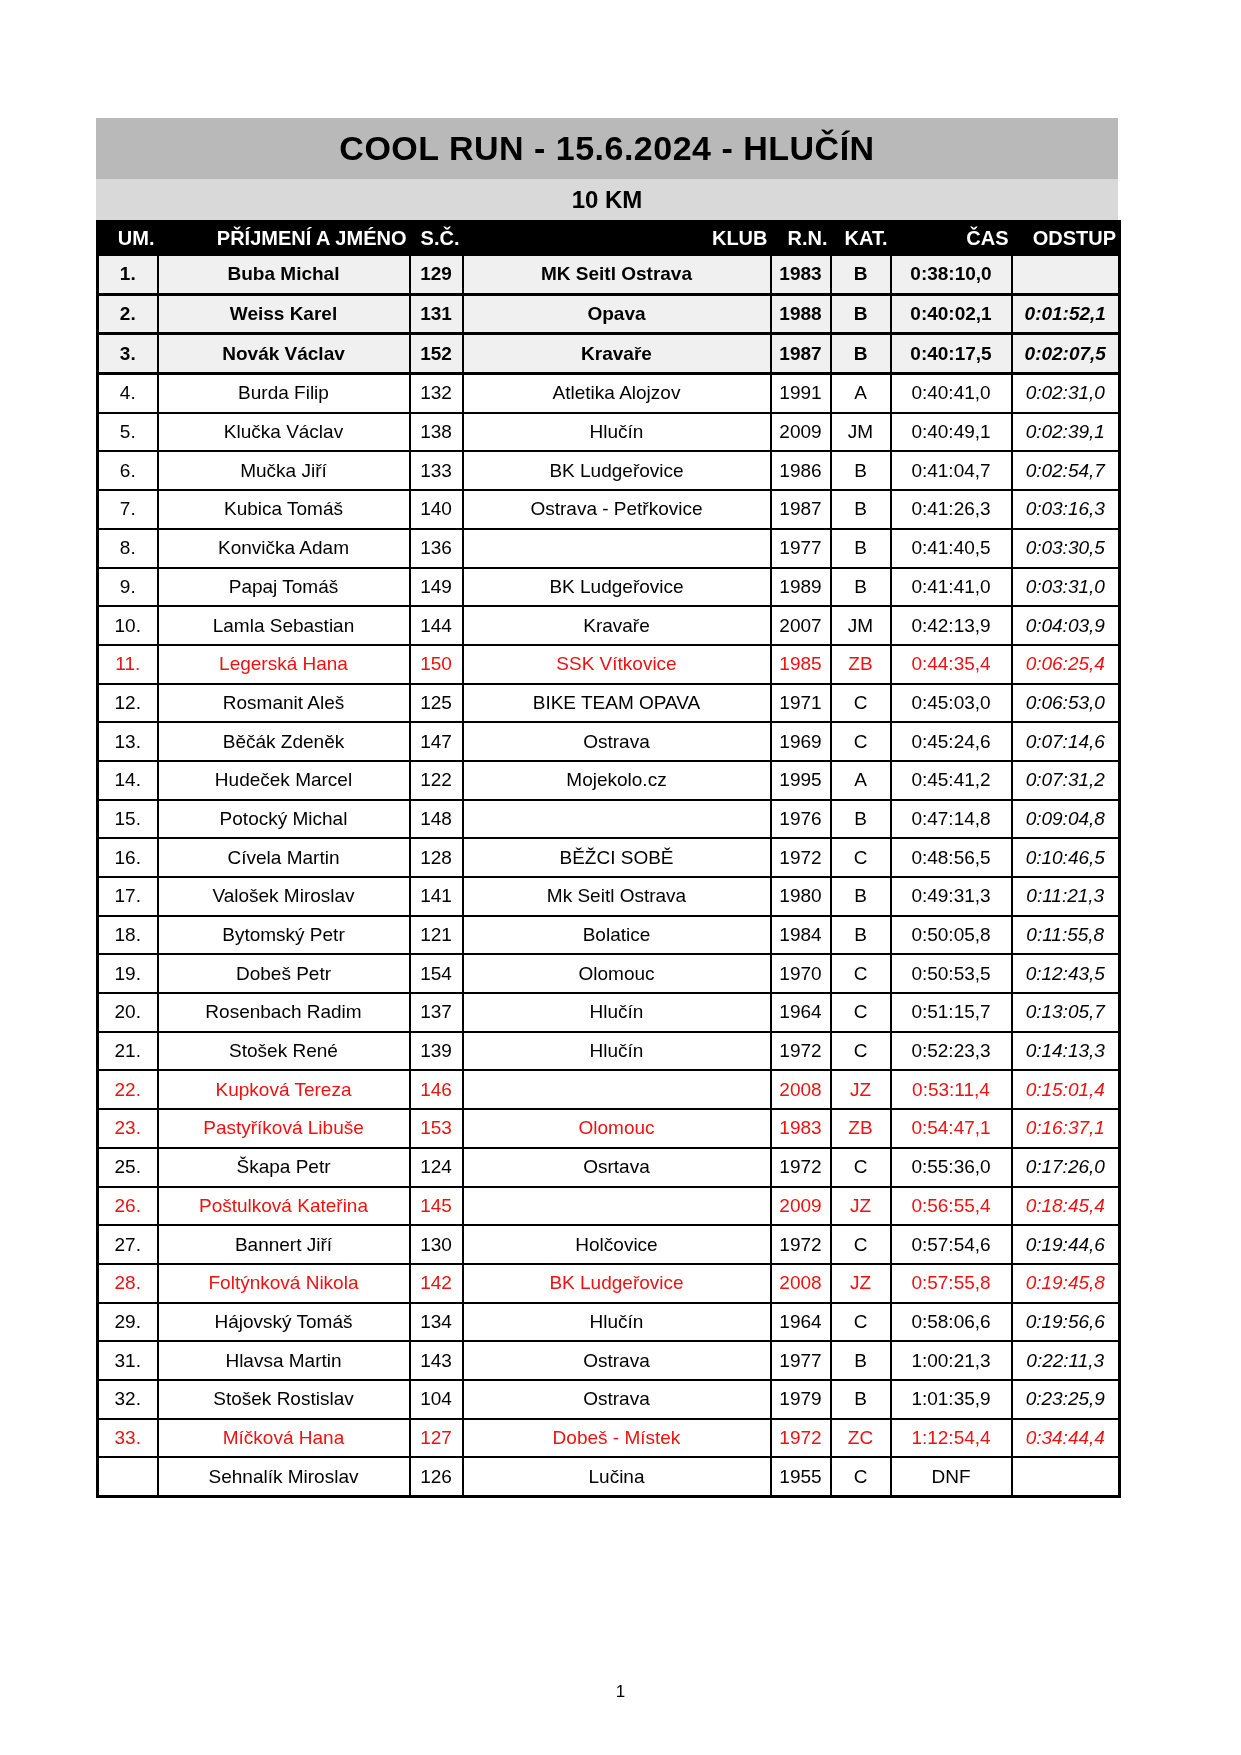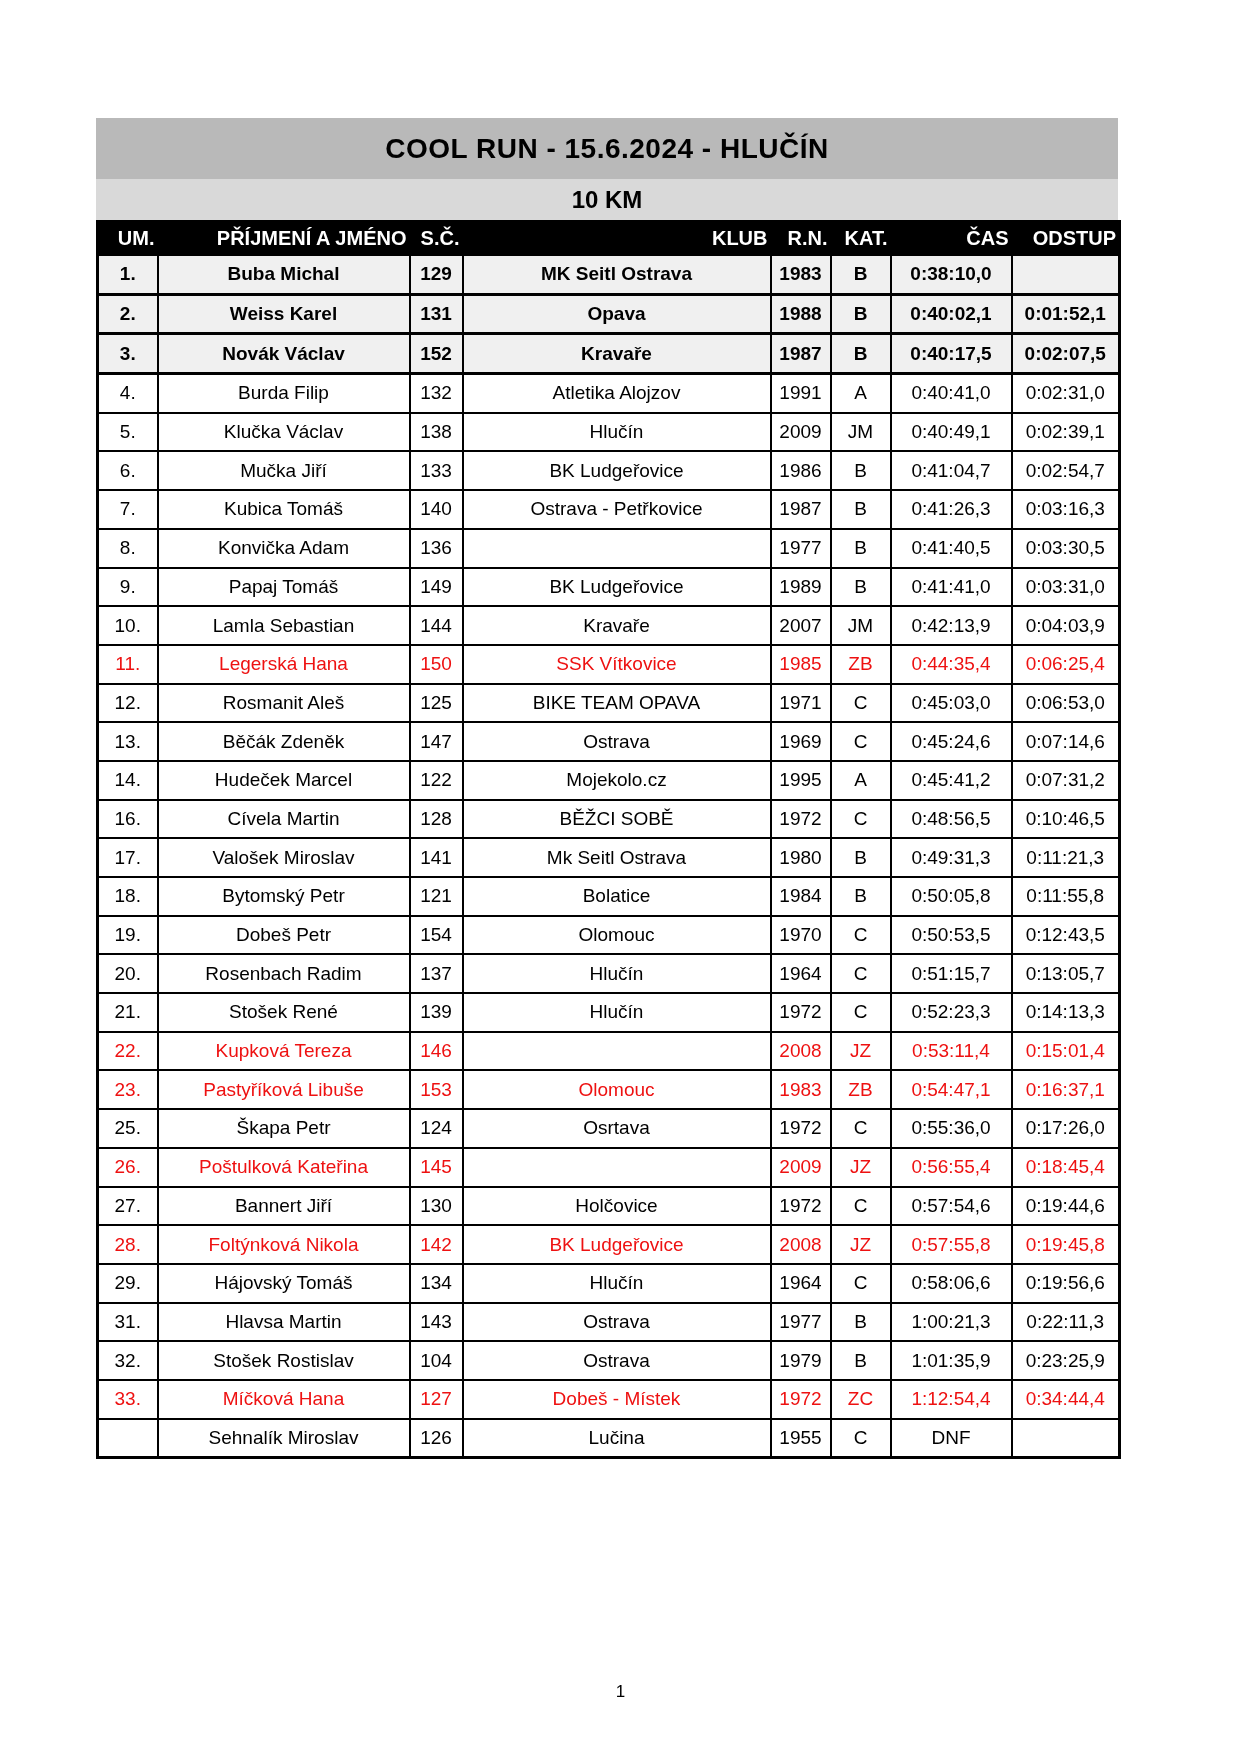--- a/index.html
+++ b/index.html
@@ -20,21 +20,21 @@
     left: 96px;
     top: 118px;
     width: 1022px;
   }
   .title-band {
     height: 61px;
     background: var(--title-band-bg, #b9b9b9);
     display: flex;
     align-items: center;
     justify-content: center;
-    font-size: 28px;
+    font-size: 34px;
     font-weight: bold;
     color: #000;
     letter-spacing: 0.5px;
   }
   .subtitle-band {
     height: 41px;
     background: var(--subtitle-band-bg, #d9d9d9);
     display: flex;
     align-items: center;
     justify-content: center;
@@ -65,20 +65,21 @@
     height: 36.7px;
     padding: 0 3px;
     text-align: center;
     vertical-align: middle;
     font-size: 19px;
     color: #000;
     white-space: nowrap;
     overflow: hidden;
   }
   td.gap-cell {
+    font-style: italic;
     font-size: 15px;
   }
   tr.row-top3 td {
     background: var(--top3-row-bg, #f0f0f0);
     font-weight: bold;
   }
   tr.row-top3 {
     border-bottom: 3px solid var(--border, #000);
   }
   tr.row-red td {
@@ -262,20 +263,30 @@
             <td>14.</td>
             <td>Hudeček Marcel</td>
             <td>122</td>
             <td>Mojekolo.cz</td>
             <td>1995</td>
             <td>A</td>
             <td>0:45:41,2</td>
             <td class="gap-cell">0:07:31,2</td>
           </tr>
           <tr class="row-normal">
+            <td>15.</td>
+            <td>Potocký Michal</td>
+            <td>148</td>
+            <td></td>
+            <td>1976</td>
+            <td>B</td>
+            <td>0:47:14,8</td>
+            <td class="gap-cell">0:09:04,8</td>
+          </tr>
+          <tr class="row-normal">
             <td>16.</td>
             <td>Cívela Martin</td>
             <td>128</td>
             <td>BĚŽCI SOBĚ</td>
             <td>1972</td>
             <td>C</td>
             <td>0:48:56,5</td>
             <td class="gap-cell">0:10:46,5</td>
           </tr>
           <tr class="row-normal">

